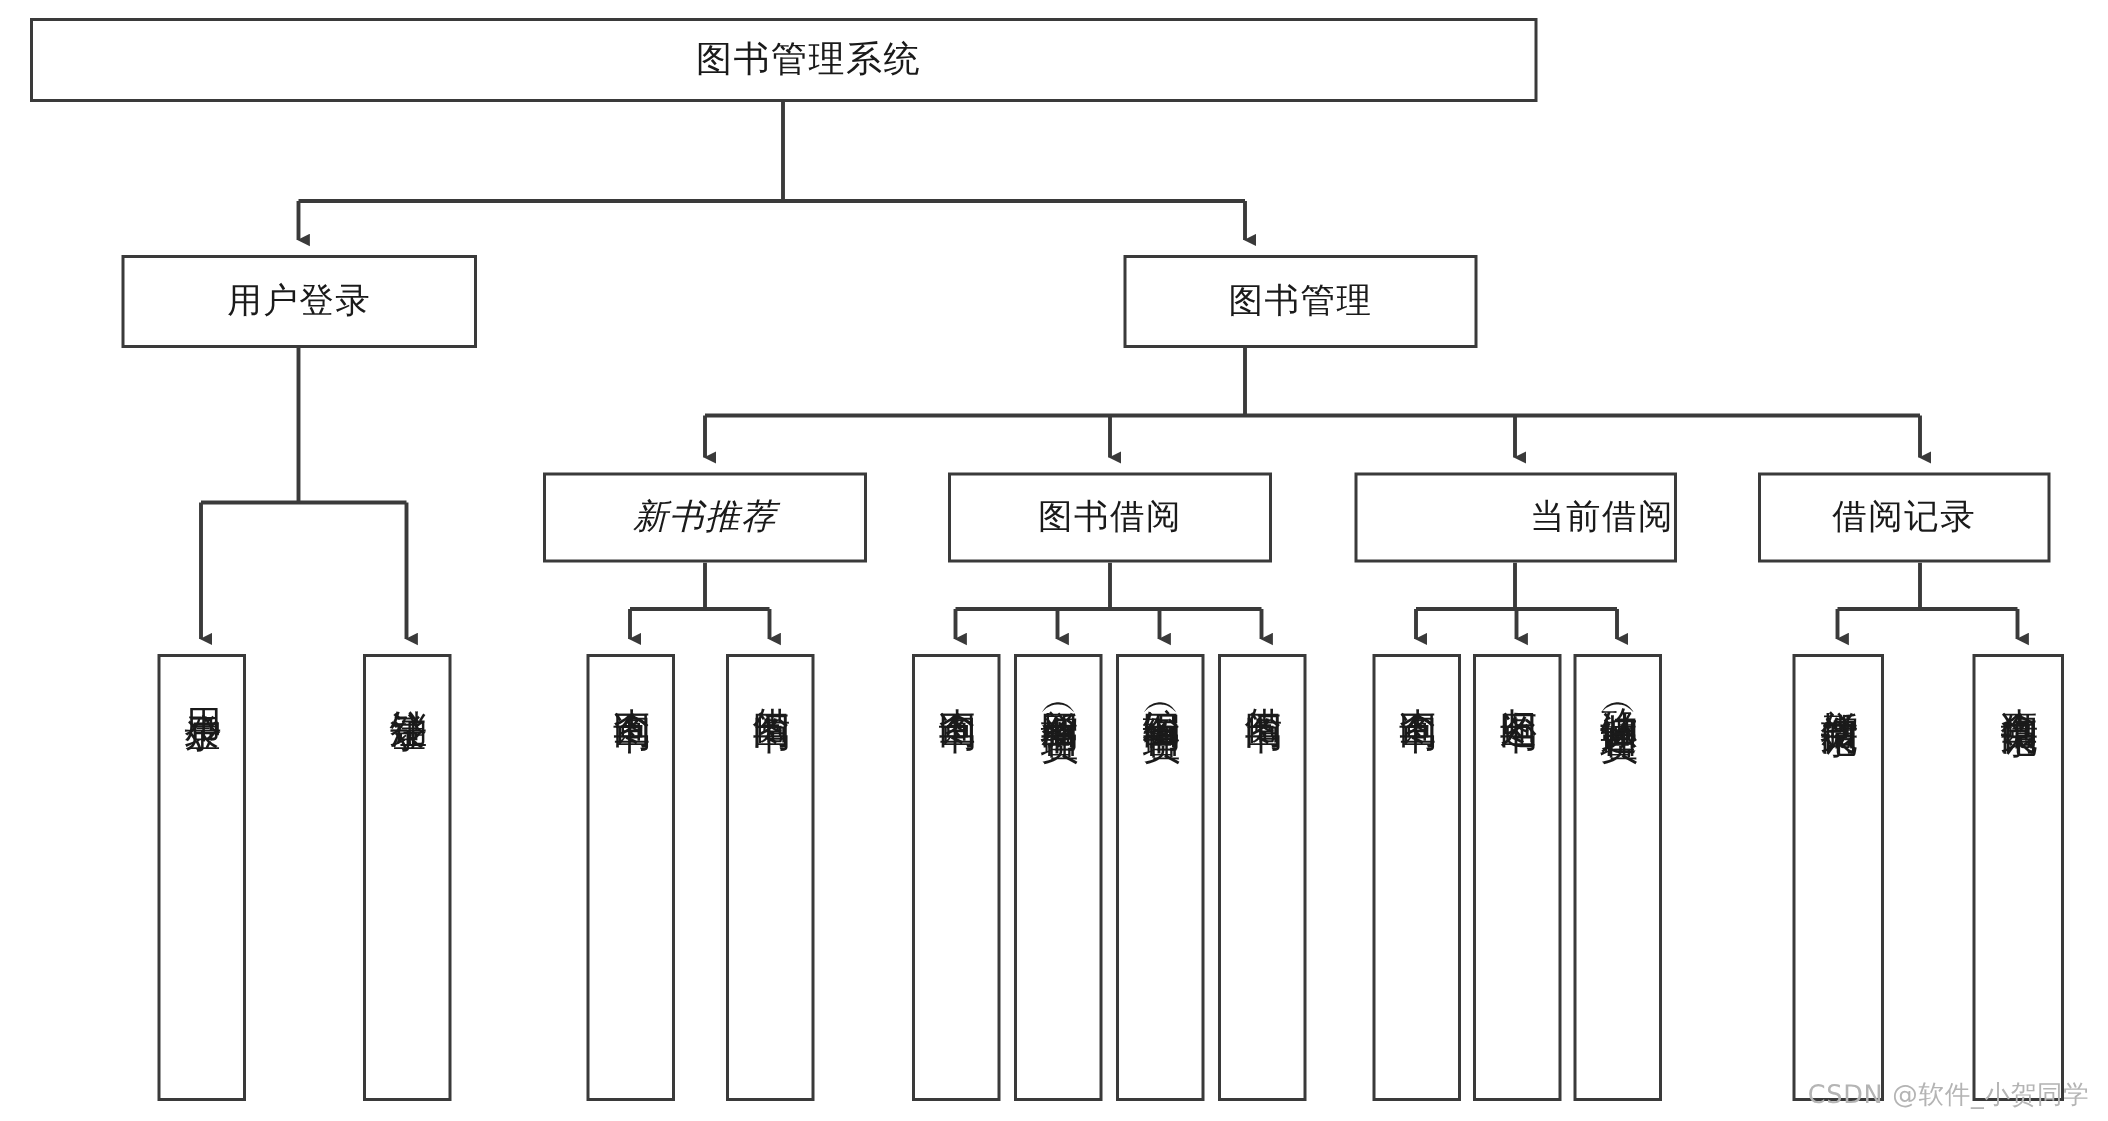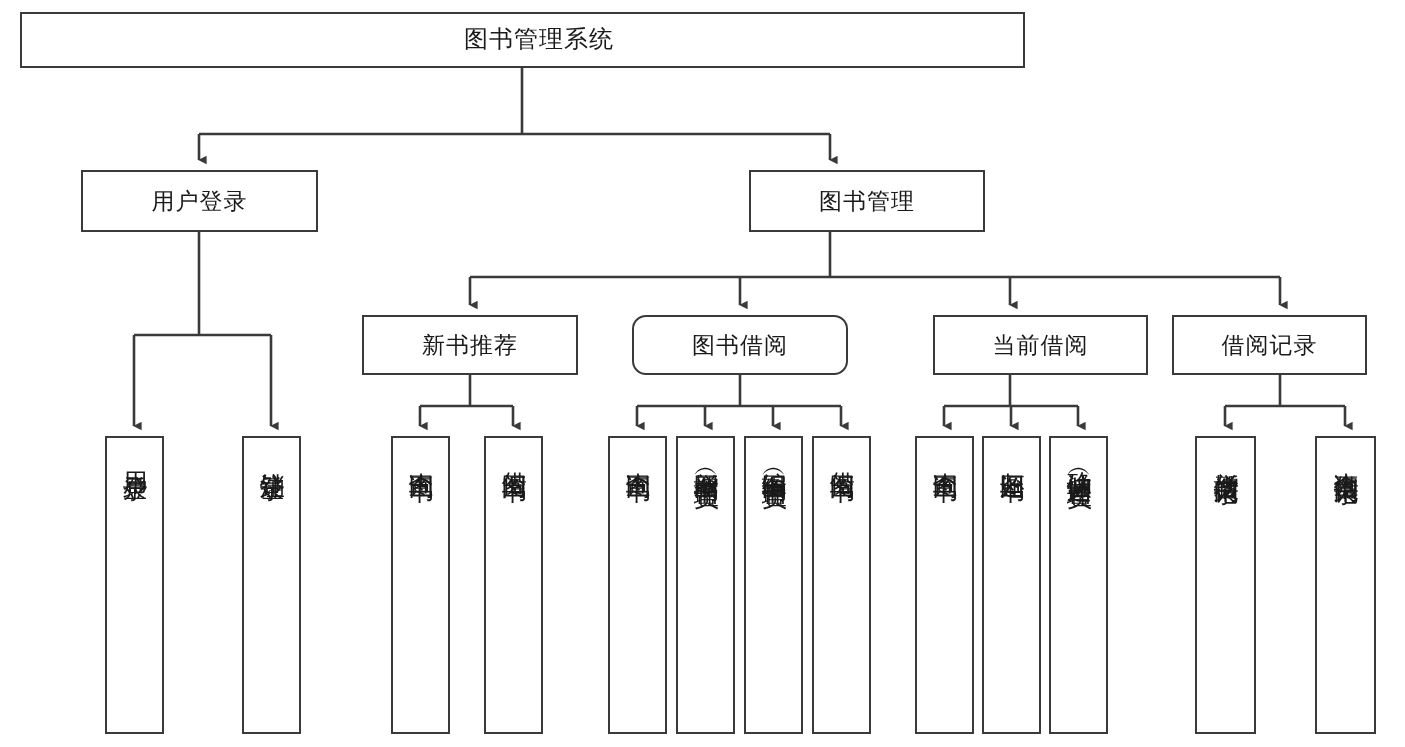--- a/index.html
+++ b/index.html
@@ -134,27 +134,27 @@
     <span class="node-label">图书管理系统</span>
   </div>
 
   <div class="node horizontal" style="left:81px; top:170px; width:237px; height:62px;">
     <span class="node-label">用户登录</span>
   </div>
   <div class="node horizontal" style="left:712px; top:170px; width:236px; height:62px;margin-left:37px;">
     <span class="node-label">图书管理</span>
   </div>
 
-  <div class="node horizontal" style="left:362px; top:315px; width:216px; height:60px;">
+  <div class="node horizontal" style="left:362px; top:315px; width:216px; height:60px;font-style:italic;">
     <span class="node-label">新书推荐</span>
   </div>
-  <div class="node horizontal" style="left:632px; top:315px; width:216px; height:60px;border-radius:14px;">
+  <div class="node horizontal" style="left:632px; top:315px; width:216px; height:60px;">
     <span class="node-label">图书借阅</span>
   </div>
-  <div class="node horizontal" style="left:933px; top:315px; width:215px; height:60px;">
+  <div class="node horizontal" style="left:903px; top:315px; width:215px; height:60px;justify-content:flex-end;">
     <span class="node-label">当前借阅</span>
   </div>
   <div class="node horizontal" style="left:1172px; top:315px; width:195px; height:60px;">
     <span class="node-label">借阅记录</span>
   </div>
 
   <div class="node vertical" style="left:105px; top:436px; width:59px; height:298px;">
     <span class="node-label">用户登录</span>
   </div>
   <div class="node vertical" style="left:242px; top:436px; width:59px; height:298px;">
@@ -187,14 +187,15 @@
   <div class="node vertical" style="left:1049px; top:436px; width:59px; height:298px;">
     <span class="node-label">确认归还（管理员）</span>
   </div>
   <div class="node vertical" style="left:1195px; top:436px; width:61px; height:298px;">
     <span class="node-label">新增借阅记录</span>
   </div>
   <div class="node vertical" style="left:1315px; top:436px; width:61px; height:298px;">
     <span class="node-label">查询借阅记录</span>
   </div>
 
+  <div class="watermark">CSDN @软件_小贺同学</div>
 
 </div>
 
 </body></html>

